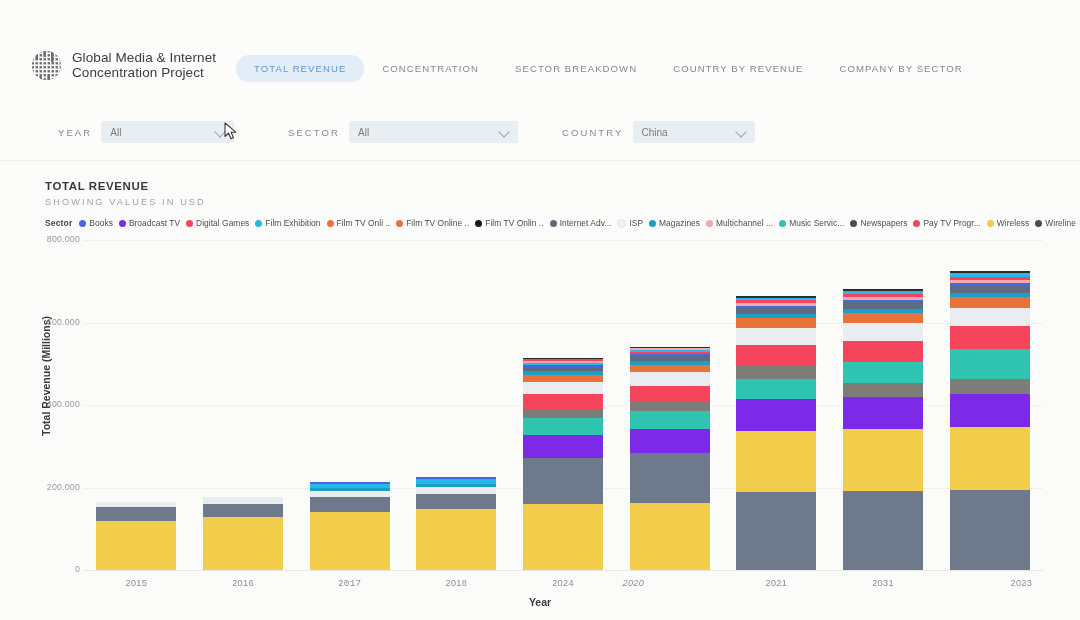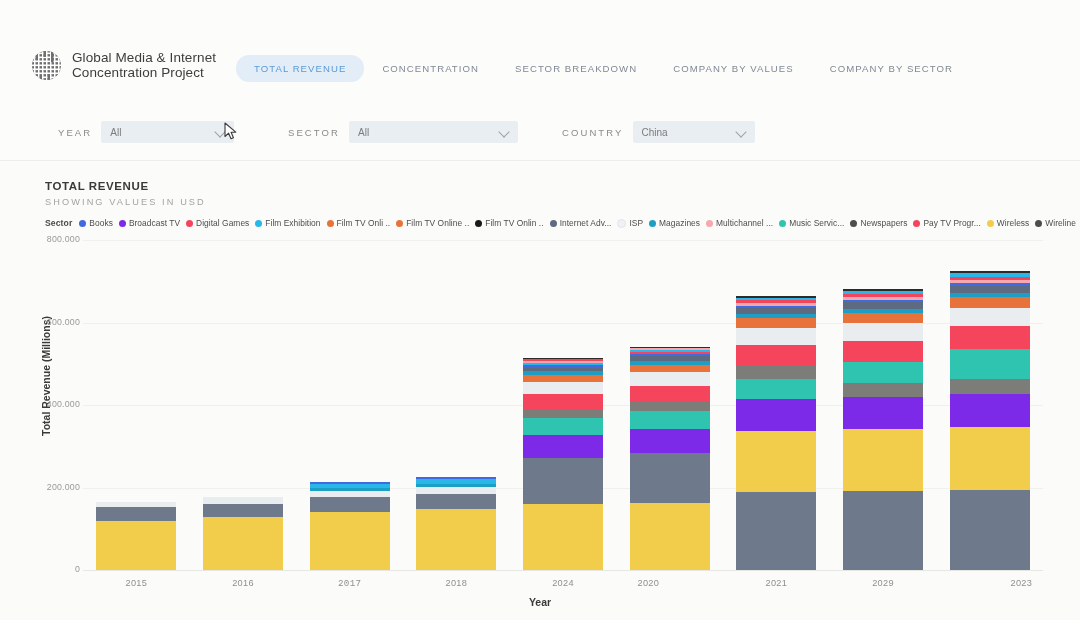--- a/index.html
+++ b/index.html
@@ -135,21 +135,21 @@
         </svg>
       </div>
       <div class="brand-text">Global Media &amp; Internet
 Concentration Project</div>
     </div>
 
     <div class="tabs">
       <div class="tab active">TOTAL REVENUE</div>
       <div class="tab">CONCENTRATION</div>
       <div class="tab">SECTOR BREAKDOWN</div>
-      <div class="tab">COMPANY BY VALUES</div>
+      <div class="tab">COUNTRY BY REVENUE</div>
       <div class="tab">COMPANY BY SECTOR</div>
     </div>
   </div>
 
   <div class="filterbar">
 
     <div class="fgroup" style="left:58px;">
       <span class="flabel">YEAR</span>
       <div class="fselect" style="width:133px;">
         <span class="val">All</span>
@@ -381,23 +381,23 @@
             <div class="seg" title="Film Exhibition" style="height: 3.7125px; background: rgb(41, 182, 232);"></div>
             <div class="seg" title="Film TV Online ..." style="height: 2.145px; background: rgb(43, 43, 43);"></div>
           </div>
         </div>
       <div id="xticks">
           <div class="xtick" style="left: 83px; width: 106.667px;">2015</div>
           <div class="xtick" style="left: 189.667px; width: 106.667px;">2016</div>
           <div class="xtick" style="left: 296.333px; width: 106.667px; font-family: Liberation Mono, monospace;">2017</div>
           <div class="xtick" style="left: 403px; width: 106.667px;">2018</div>
           <div class="xtick" style="left: 509.667px; width: 106.667px;">2024</div>
-          <div class="xtick" style="left: 595px; width: 106.667px;">2020</div>
+          <div class="xtick" style="left: 580px; width: 106.667px; font-style: italic;">2020</div>
           <div class="xtick" style="left: 723px; width: 106.667px;">2021</div>
-          <div class="xtick" style="left: 829.667px; width: 106.667px;">2029</div>
+          <div class="xtick" style="left: 829.667px; width: 106.667px;">2031</div>
           <div class="xtick" style="left: 968px; width: 106.667px;">2023</div>
         </div>
       <div class="xlabel">Year</div>
     </div>
   </div>
 
   <div class="cursor">
     <svg width="14" height="18" viewBox="0 0 14 18">
       <path d="M1 1 L1 14.5 L4.6 11.2 L7 16.8 L9.4 15.7 L7.1 10.3 L11.8 10.1 Z" fill="#ffffff" stroke="#3a3a3a" stroke-width="1.1" stroke-linejoin="round"></path>
     </svg>

